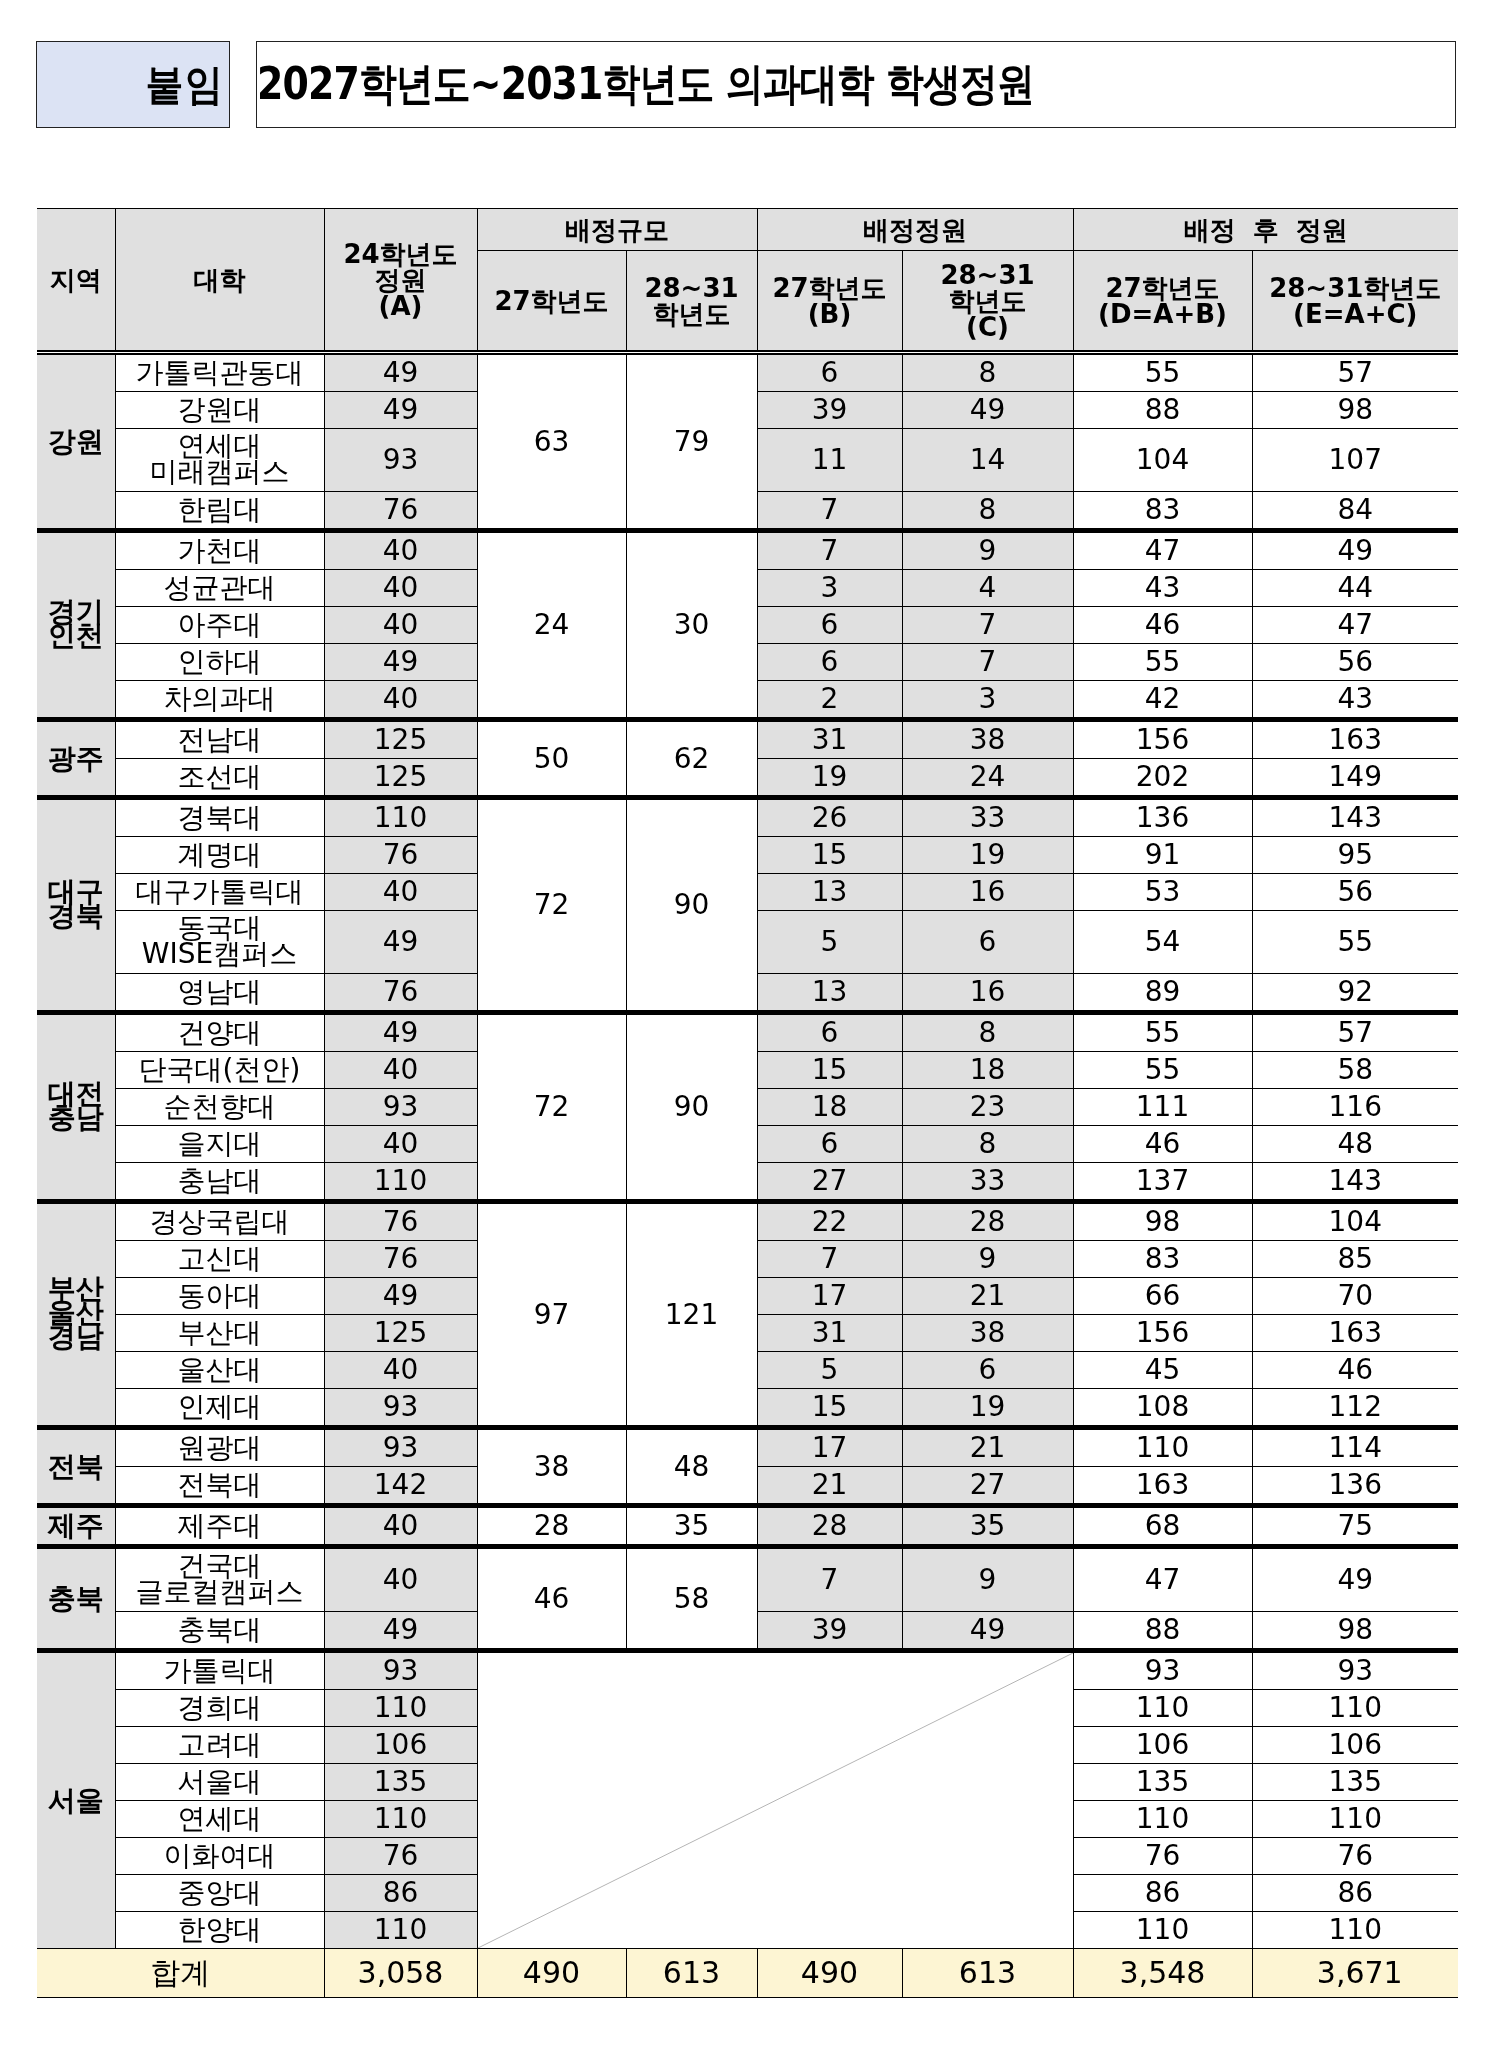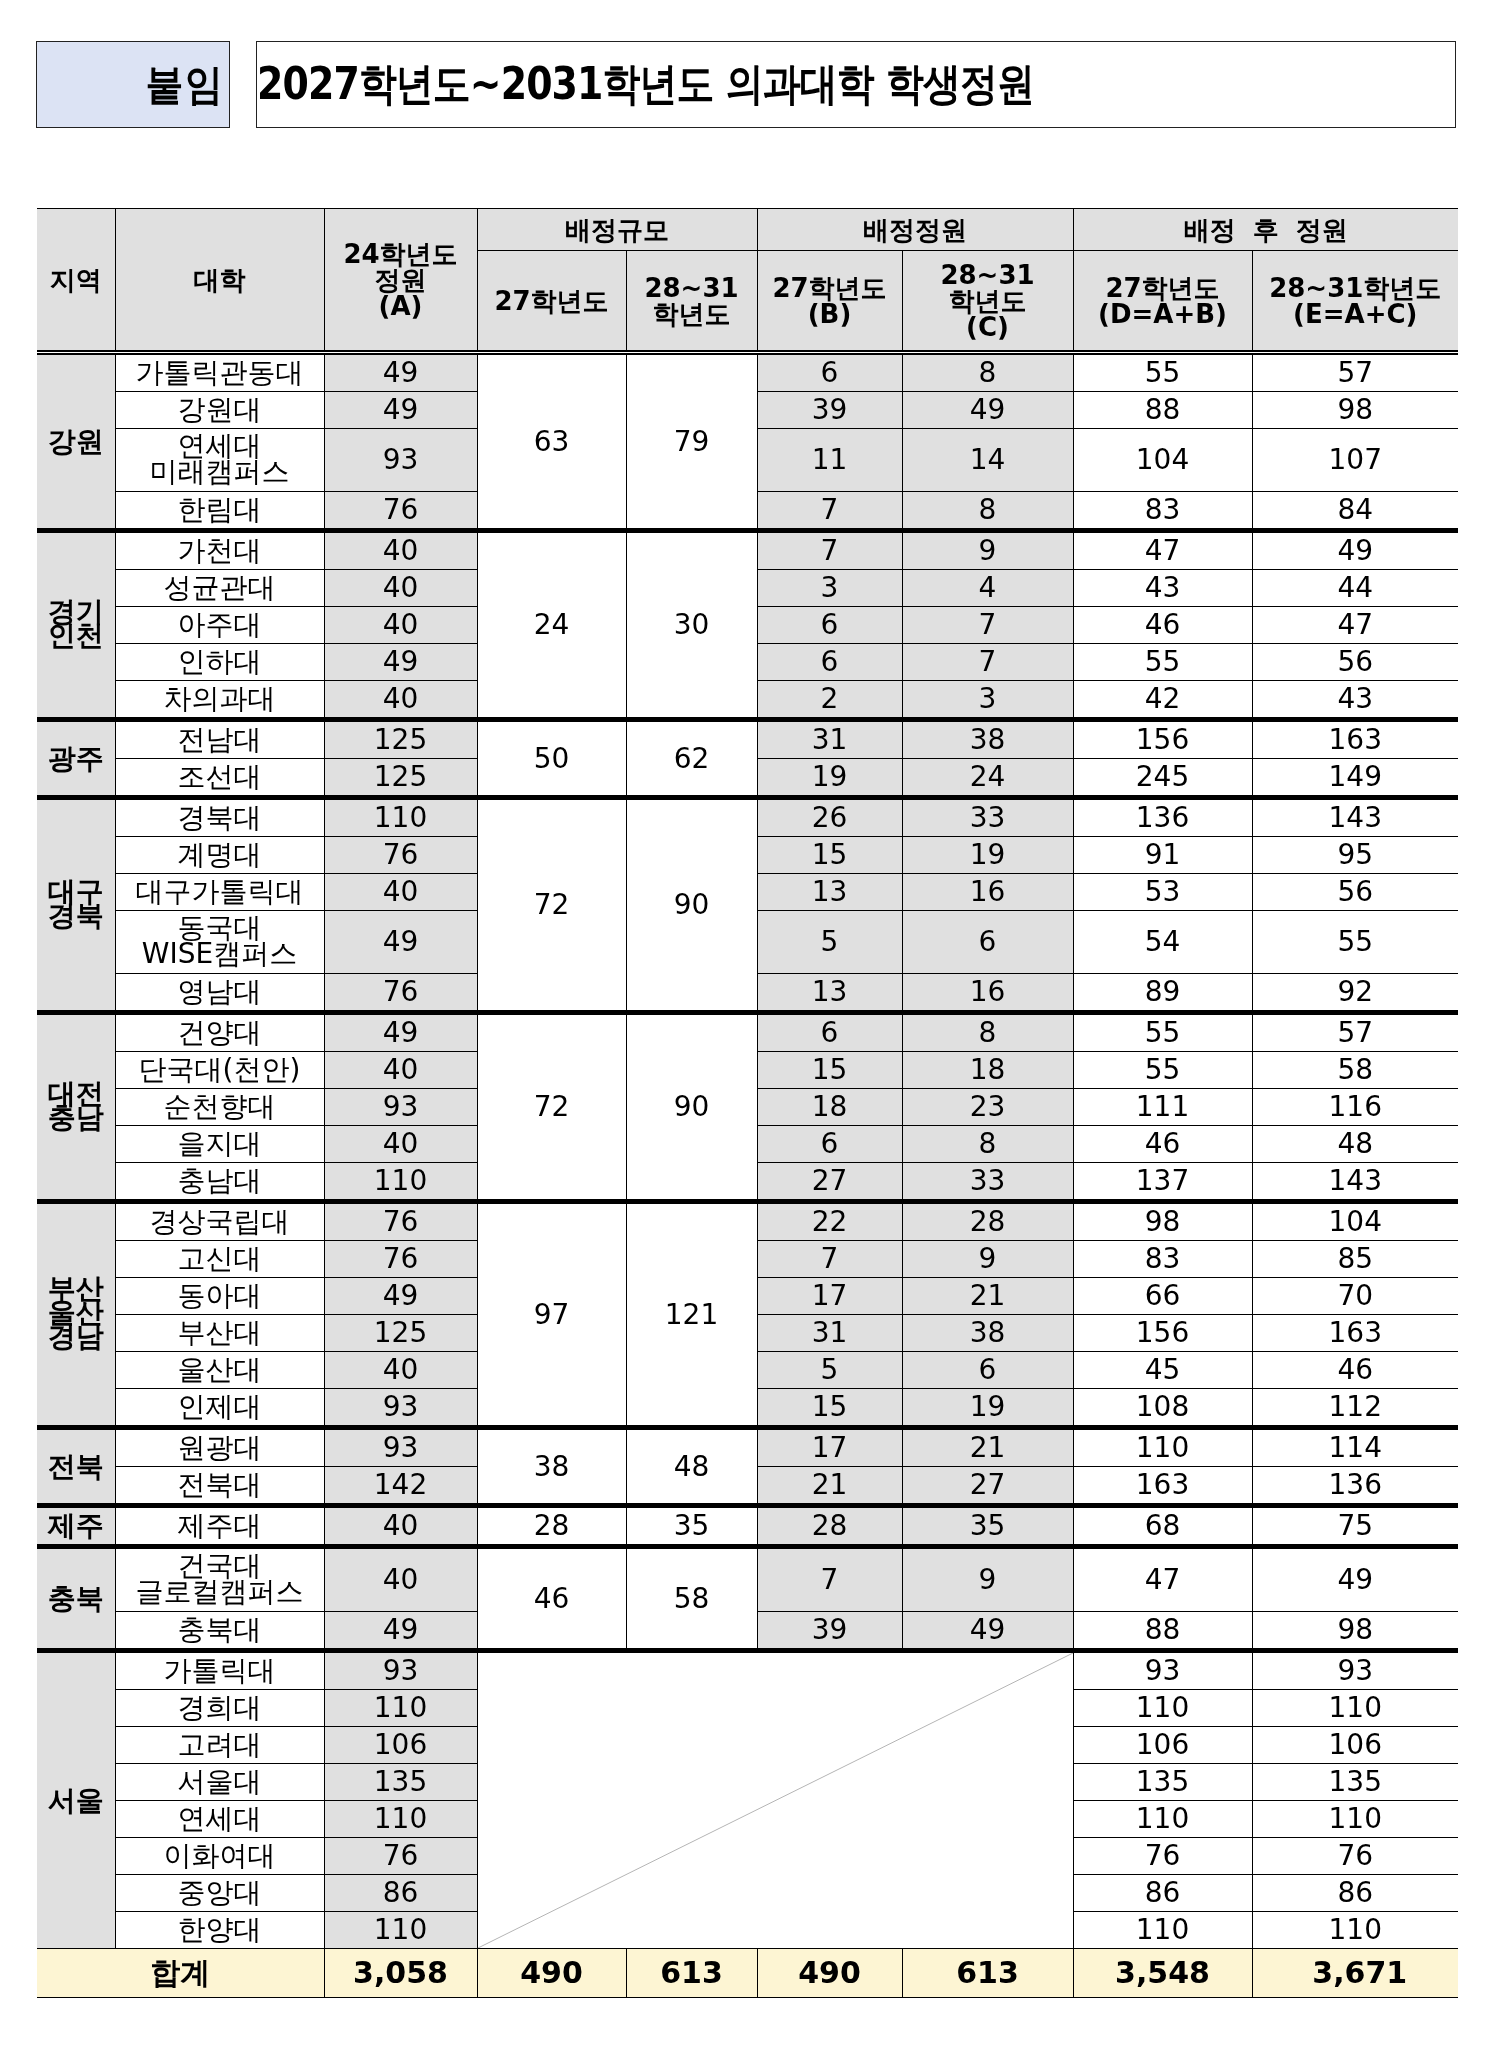--- a/index.html
+++ b/index.html
@@ -14,21 +14,21 @@
   table.main th { background:#e0e0e0; font-weight:bold; font-size:26px; line-height:26px; }
   .hdr-sub { font-size:26px; line-height:25px; }
   table.main td { font-size:28px; line-height:30px; height:36px; }
   td.reg { background:#e0e0e0; font-weight:bold; font-size:28px; line-height:30px; }
   td.univ { background:#fff; font-size:28px; }
   td.gray { background:#e0e0e0; }
   td.white { background:#fff; }
   tr.tall td { height:62px; }
   tr.sep td { border-top:5px solid #000; }
   tr.first td { border-top:5px double #000; }
-  tr.total td { background:#fdf5d3; font-weight:bold; font-size:30px; height:48px; border-bottom:1.5px solid #000; border-left:1.5px solid #000; }
+  tr.total td { background:#fdf5d3; font-weight:normal; font-size:30px; height:48px; border-bottom:1.5px solid #000; border-left:1.5px solid #000; }
   tr.total td.lbl { border-left:none; }
   tr.total td:last-child { border-right:none; }
   table.main tr td:first-child, table.main tr th:first-child { border-left:none; }
   table.main tr td:last-child, table.main tr th:last-child { border-right:none; }
   .twoline { display:inline-block; line-height:26px; }
   .diag-cell { position:relative; background:#fff; }
   .diag-cell svg { position:absolute; left:0; top:0; width:100%; height:100%; }
 </style>
 </head>
 <body>
@@ -160,21 +160,21 @@
         <td class="gray">31</td>
         <td class="gray">38</td>
         <td class="white">156</td>
         <td class="white">163</td>
       </tr>
       <tr>
         <td class="univ"><span class="twoline" style="line-height:30px"><span>조선대</span></span></td>
         <td class="gray">125</td>
         <td class="gray">19</td>
         <td class="gray">24</td>
-        <td class="white">245</td>
+        <td class="white">202</td>
         <td class="white">149</td>
       </tr>
       <tr class="sep">
         <td class="reg" rowspan="5"><span class="twoline" style="line-height:24px"><span>대구</span><br><span>경북</span></span></td>
         <td class="univ"><span class="twoline" style="line-height:30px"><span>경북대</span></span></td>
         <td class="gray">110</td>
         <td class="white" rowspan="5">72</td>
         <td class="white" rowspan="5">90</td>
         <td class="gray">26</td>
         <td class="gray">33</td>

